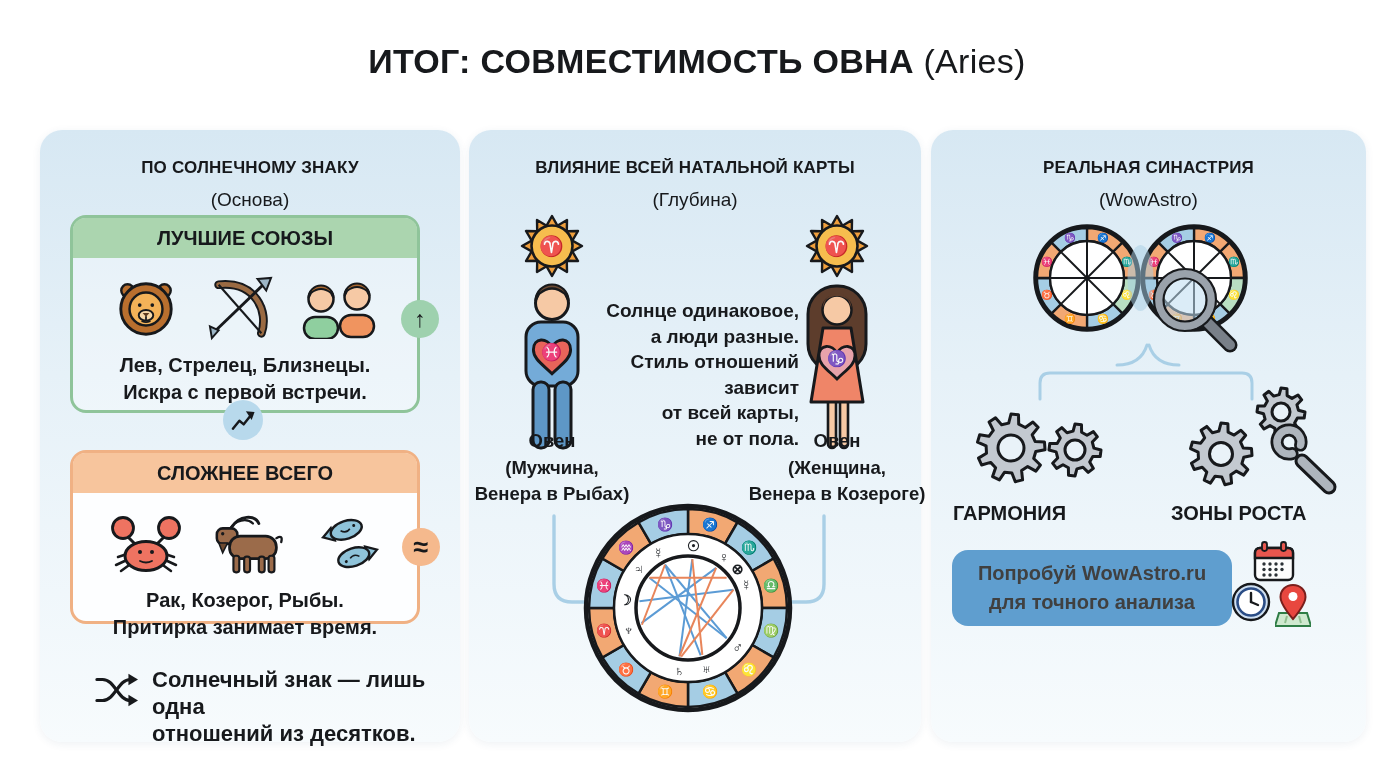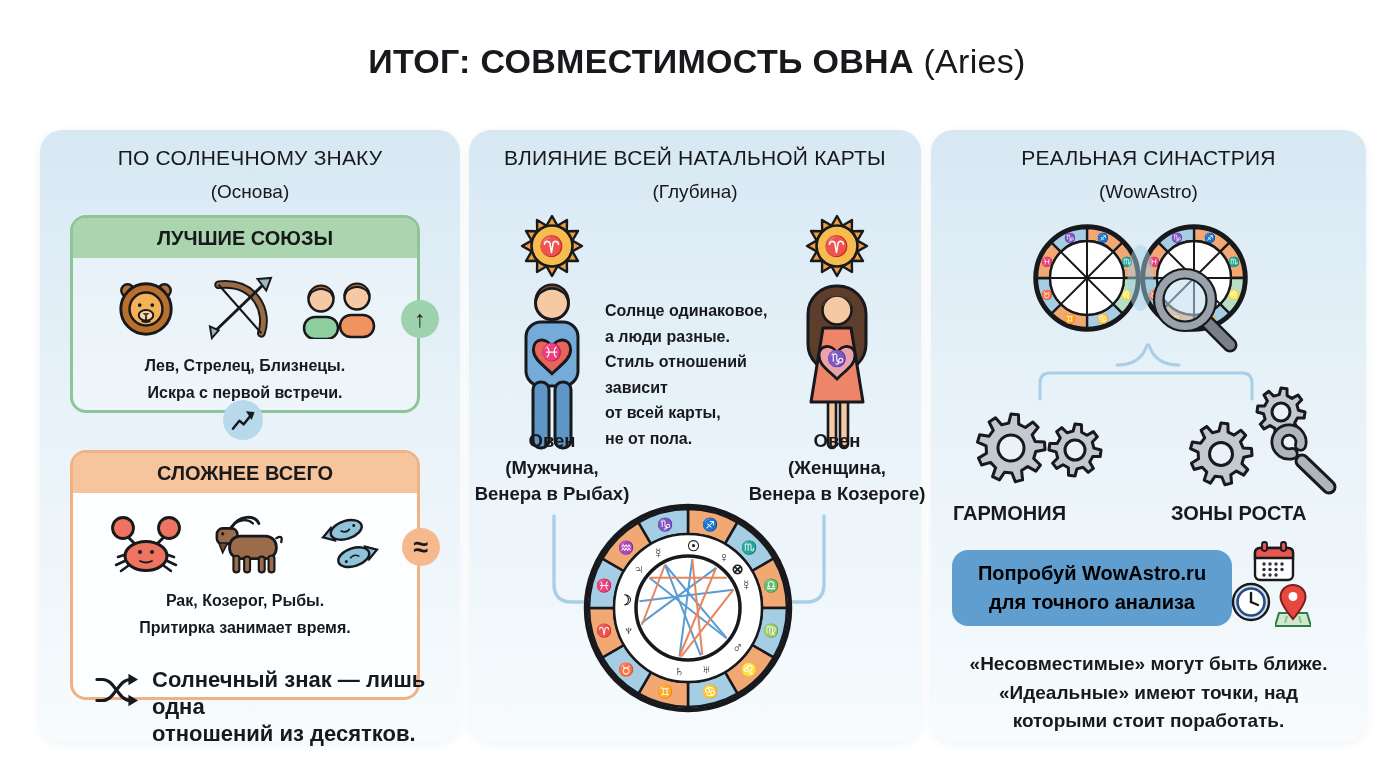--- a/index.html
+++ b/index.html
@@ -7,49 +7,49 @@
          font-family:"Liberation Sans",sans-serif;color:#17191c;}
   #page-title{position:absolute;top:42px;left:0;width:100%;text-align:center;
               font-size:34px;font-weight:700;letter-spacing:.3px;margin:0;padding-left:9px;}
   #page-title .light{font-weight:400;}
   .panel{position:absolute;top:130px;height:612px;border-radius:22px;
          background:linear-gradient(180deg,#d7e8f3 0%,#e6f1f8 40%,#f7fbfd 100%);
          box-shadow:0 2px 8px rgba(40,80,110,.08);}
   #p1{left:40px;width:420px;}
   #p2{left:469px;width:452px;}
   #p3{left:931px;width:435px;}
-  .ptitle{margin-top:16px;text-align:center;font-size:21px;font-weight:400;letter-spacing:.2px;}
+  .ptitle{margin-top:28px;text-align:center;font-size:17px;font-weight:700;letter-spacing:.2px;}
   .psub{text-align:center;font-size:19px;margin-top:11px;}
   .box{position:absolute;left:30px;width:350px;border:3px solid;border-radius:16px;box-sizing:border-box;}
   .boxhead{height:40px;line-height:40px;text-align:center;font-weight:700;font-size:20px;
            border-radius:12px 12px 0 0;}
   .box.green{border-color:#8fc49a;top:85px;height:198px;background:rgba(255,255,255,.30);}
   .box.green .boxhead{background:#abd5af;text-align:center;}
-  .box.orange{border-color:#f0b184;top:320px;height:250px;background:#fdfeff;}
+  .box.orange{border-color:#f0b184;top:320px;height:174px;background:#fdfeff;}
   .box.orange .boxhead{background:#f7c59d;}
   .iconrow{display:flex;justify-content:center;align-items:center;gap:26px;height:86px;margin-top:8px;}
-  .boxtext{text-align:center;font-size:16px;font-weight:700;line-height:27px;}
+  .boxtext{text-align:center;font-size:20px;font-weight:700;line-height:27px;}
   .badge{position:absolute;width:38px;height:38px;border-radius:50%;display:flex;
          align-items:center;justify-content:center;font-weight:700;}
   .badge.up{left:361px;top:170px;background:#9ed1ae;font-size:23px;}
   .badge.trend{left:183px;top:270px;width:40px;height:40px;background:#b8d9ec;}
   .badge.approx{left:362px;top:398px;background:#f5b98d;font-size:27px;}
   .note1{position:absolute;left:112px;top:536px;font-size:22px;font-weight:700;line-height:27px;}
   .shuffle{position:absolute;left:52px;top:538px;}
-  .ctext{position:absolute;left:136px;top:168px;width:210px;text-align:left;
-         font-size:16px;font-weight:700;line-height:25.5px;}
+  .ctext{position:absolute;left:120px;top:168px;width:210px;text-align:right;
+         font-size:19px;font-weight:700;line-height:25.5px;}
   .figlabel{position:absolute;text-align:center;font-size:18.5px;font-weight:700;line-height:26.5px;top:298px;}
   #man-label{left:0px;width:166px;}
   #woman-label{left:258px;width:220px;}
   .svgabs{position:absolute;}
   .gearlabel{position:absolute;top:372px;font-size:20px;font-weight:700;}
   #harmony-label{left:22px;width:160px;}
   #growth-label{left:240px;width:165px;}
   #cta{position:absolute;left:21px;top:420px;width:280px;height:76px;border-radius:16px;
-       background:#5f9ecf;border:none;cursor:pointer;color:#000000;font-family:inherit;
+       background:#5f9ecf;border:none;cursor:pointer;color:#404040;font-family:inherit;
        font-size:20px;font-weight:700;line-height:29px;text-align:center;padding-top:0;}
   .note3{position:absolute;left:0;top:520px;width:100%;text-align:center;
          font-size:19px;font-weight:700;line-height:28.5px;}
 </style>
 </head>
 <body>
 
 <div id="stage">
 
   <h1 id="page-title"><span>ИТОГ: СОВМЕСТИМОСТЬ ОВНА</span> <span class="light">(Aries)</span></h1>
@@ -420,19 +420,14 @@
       <line x1="20" y1="20" x2="27" y2="23" stroke="#17191c" stroke-width="2.4" stroke-linecap="round"></line>
     </svg>
     <svg class="svgabs" style="left:344px;top:453px;" width="36" height="44" viewBox="0 0 36 44">
       <polygon points="4,30 32,30 36,43 0,43" fill="#cfe9cf" stroke="#2f7d46" stroke-width="2"></polygon>
       <line x1="12" y1="33" x2="10" y2="40" stroke="#8fbf8f" stroke-width="2"></line>
       <line x1="24" y1="33" x2="26" y2="40" stroke="#8fbf8f" stroke-width="2"></line>
       <path d="M18,2 C10.5,2 5.5,7.5 5.5,14 C5.5,22 18,36 18,36 C18,36 30.5,22 30.5,14 C30.5,7.5 25.5,2 18,2 Z" fill="#e8473f" stroke="#7a1f1c" stroke-width="2"></path>
       <circle cx="18" cy="13.5" r="4.5" fill="#fff"></circle>
     </svg>
 
-    <div class="note3">
-      <div>«Несовместимые» могут быть ближе.</div>
-      <div>«Идеальные» имеют точки, над</div>
-      <div>которыми стоит поработать.</div>
-    </div>
   </section>
 </div>
 
 </body></html>

